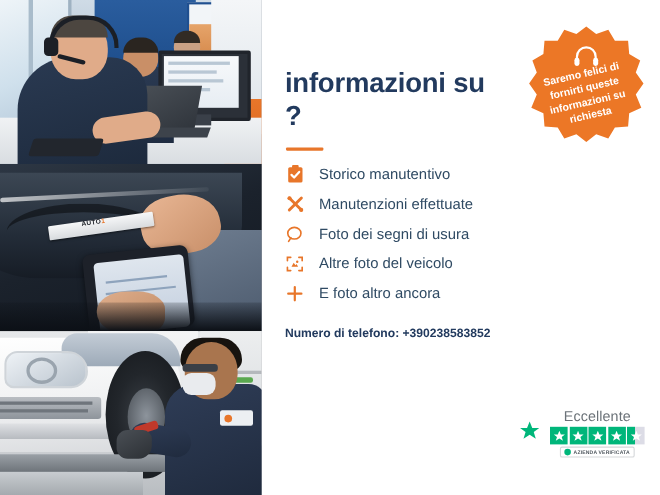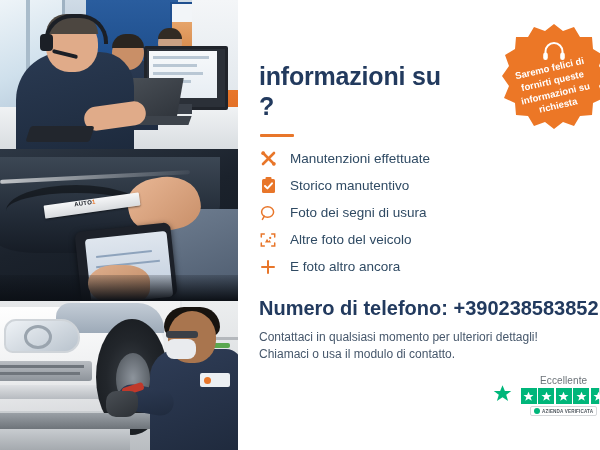--- a/index.html
+++ b/index.html
@@ -403,21 +403,21 @@
     align-items: center;
     justify-content: center;
   }
   .feature-label {
     font-size: 13.5px;
     color: #2f4a63;
     white-space: nowrap;
   }
 
   .phone-line {
-    font-size: 20px;
+    font-size: 11px;
     font-weight: bold;
     color: #223a5e;
     margin-top: 21px;
     white-space: nowrap;
   }
   .contact-text {
     font-size: 12px;
     color: #46576b;
     line-height: 1.48;
     margin-top: 9px;
@@ -466,21 +466,21 @@
     color: #1a2b33;
     letter-spacing: -0.4px;
   }
   .tp-right {
     display: flex;
     flex-direction: column;
     align-items: center;
     gap: 2px;
   }
   .tp-rating-label {
-    font-size: 10px;
+    font-size: 13px;
     color: #6b7278;
     letter-spacing: .1px;
   }
   .tp-stars {
     display: flex;
     gap: 1.5px;
   }
   .tp-star {
     width: 16px; height: 16px;
     background: #00b67a;
@@ -612,41 +612,41 @@
       <br>
       <span>informazioni su ?</span>
     </h1>
 
     <div class="divider"></div>
 
     <ul class="feature-list">
 
       <li class="feature-item">
         <span class="feature-icon">
+          <svg width="15" height="17" viewBox="0 0 15 17">
+            <rect x="1" y="2" width="13" height="14" rx="1.5" fill="#e8762a"></rect>
+            <rect x="4.5" y="0" width="6" height="3.5" rx="1" fill="#e8762a"></rect>
+            <path d="M4 9 L6.4 11.4 L11 6.3" stroke="#ffffff" stroke-width="2" fill="none" stroke-linecap="round" stroke-linejoin="round"></path>
+          </svg>
+        </span>
+        <span class="feature-label">Storico manutentivo</span>
+      </li>
+
+      <li class="feature-item">
+        <span class="feature-icon">
           <svg width="17" height="17" viewBox="0 0 17 17">
             <g stroke="#e8762a" stroke-width="2.6" stroke-linecap="round">
               <line x1="3" y1="3" x2="14" y2="14"></line>
               <line x1="14" y1="3" x2="3" y2="14"></line>
             </g>
             <circle cx="3.2" cy="3.2" r="1.9" fill="#e8762a"></circle>
             <circle cx="13.8" cy="13.8" r="1.9" fill="#e8762a"></circle>
           </svg>
         </span>
         <span class="feature-label">Manutenzioni effettuate</span>
-      </li>
-
-      <li class="feature-item">
-        <span class="feature-icon">
-          <svg width="15" height="17" viewBox="0 0 15 17">
-            <rect x="1" y="2" width="13" height="14" rx="1.5" fill="#e8762a"></rect>
-            <rect x="4.5" y="0" width="6" height="3.5" rx="1" fill="#e8762a"></rect>
-            <path d="M4 9 L6.4 11.4 L11 6.3" stroke="#ffffff" stroke-width="2" fill="none" stroke-linecap="round" stroke-linejoin="round"></path>
-          </svg>
-        </span>
-        <span class="feature-label">Storico manutentivo</span>
       </li>
 
       <li class="feature-item">
         <span class="feature-icon">
           <svg width="16" height="16" viewBox="0 0 16 16">
             <ellipse cx="7.6" cy="7" rx="6" ry="5.3" stroke="#e8762a" stroke-width="1.5" fill="none"></ellipse>
             <line x1="4.4" y1="11.2" x2="2.4" y2="14.4" stroke="#e8762a" stroke-width="1.5" stroke-linecap="round"></line>
           </svg>
         </span>
         <span class="feature-label">Foto dei segni di usura</span>
@@ -679,24 +679,20 @@
         </span>
         <span class="feature-label">E foto altro ancora</span>
       </li>
     </ul>
 
     <div class="phone-line">
       <span>Numero di telefono:</span>
       <span>+390238583852</span>
     </div>
 
-    <div class="contact-text">
-      <div>Contattaci in qualsiasi momento per ulteriori dettagli!</div>
-      <div>Chiamaci o usa il modulo di contatto.</div>
-    </div>
 
     <div class="badge">
       <svg width="110" height="110" viewBox="0 0 110 110">
         <path d="M55 2
                  L64 9 L75 5 L81 15 L93 15 L94 27 L104 33 L100 44
                  L107 54 L100 64 L105 76 L94 81 L93 93 L81 94 L75 104
                  L64 100 L55 107 L46 100 L35 104 L29 94 L17 93 L16 81
                  L5 76 L10 64 L3 54 L10 44 L6 33 L16 27 L17 15 L29 15
                  L35 5 L46 9 Z" fill="#ec7726"></path>
       </svg>

